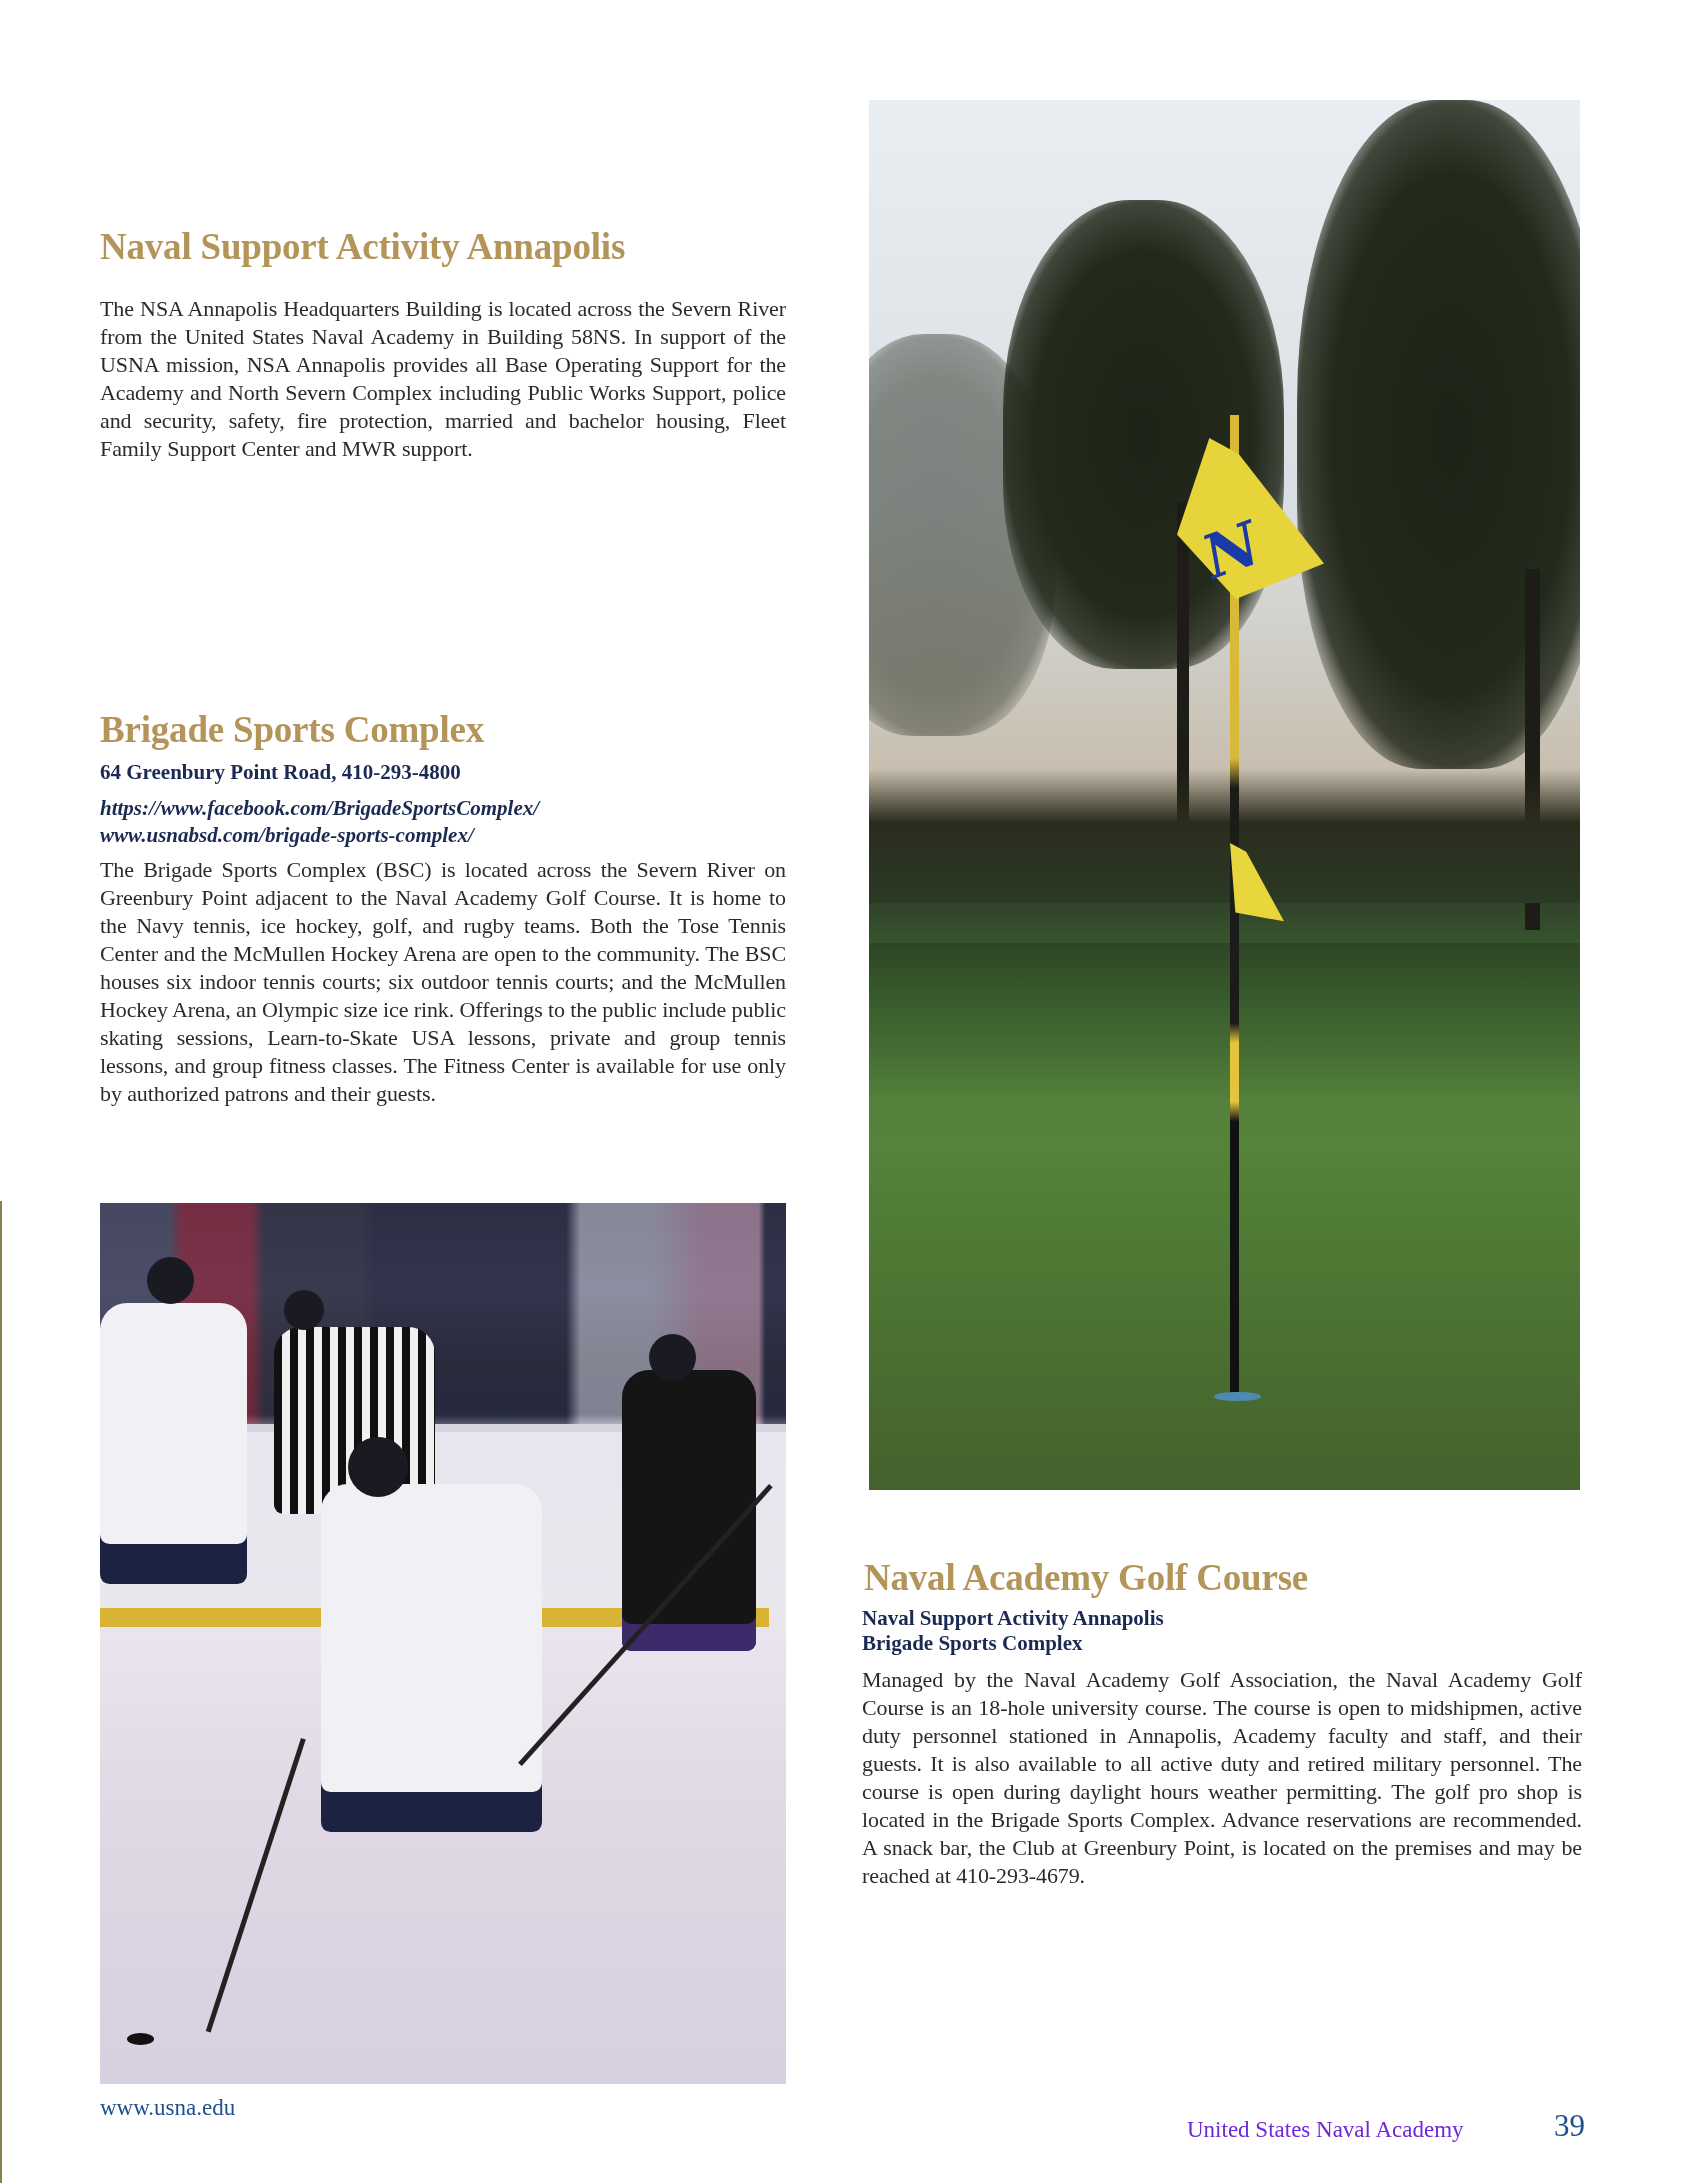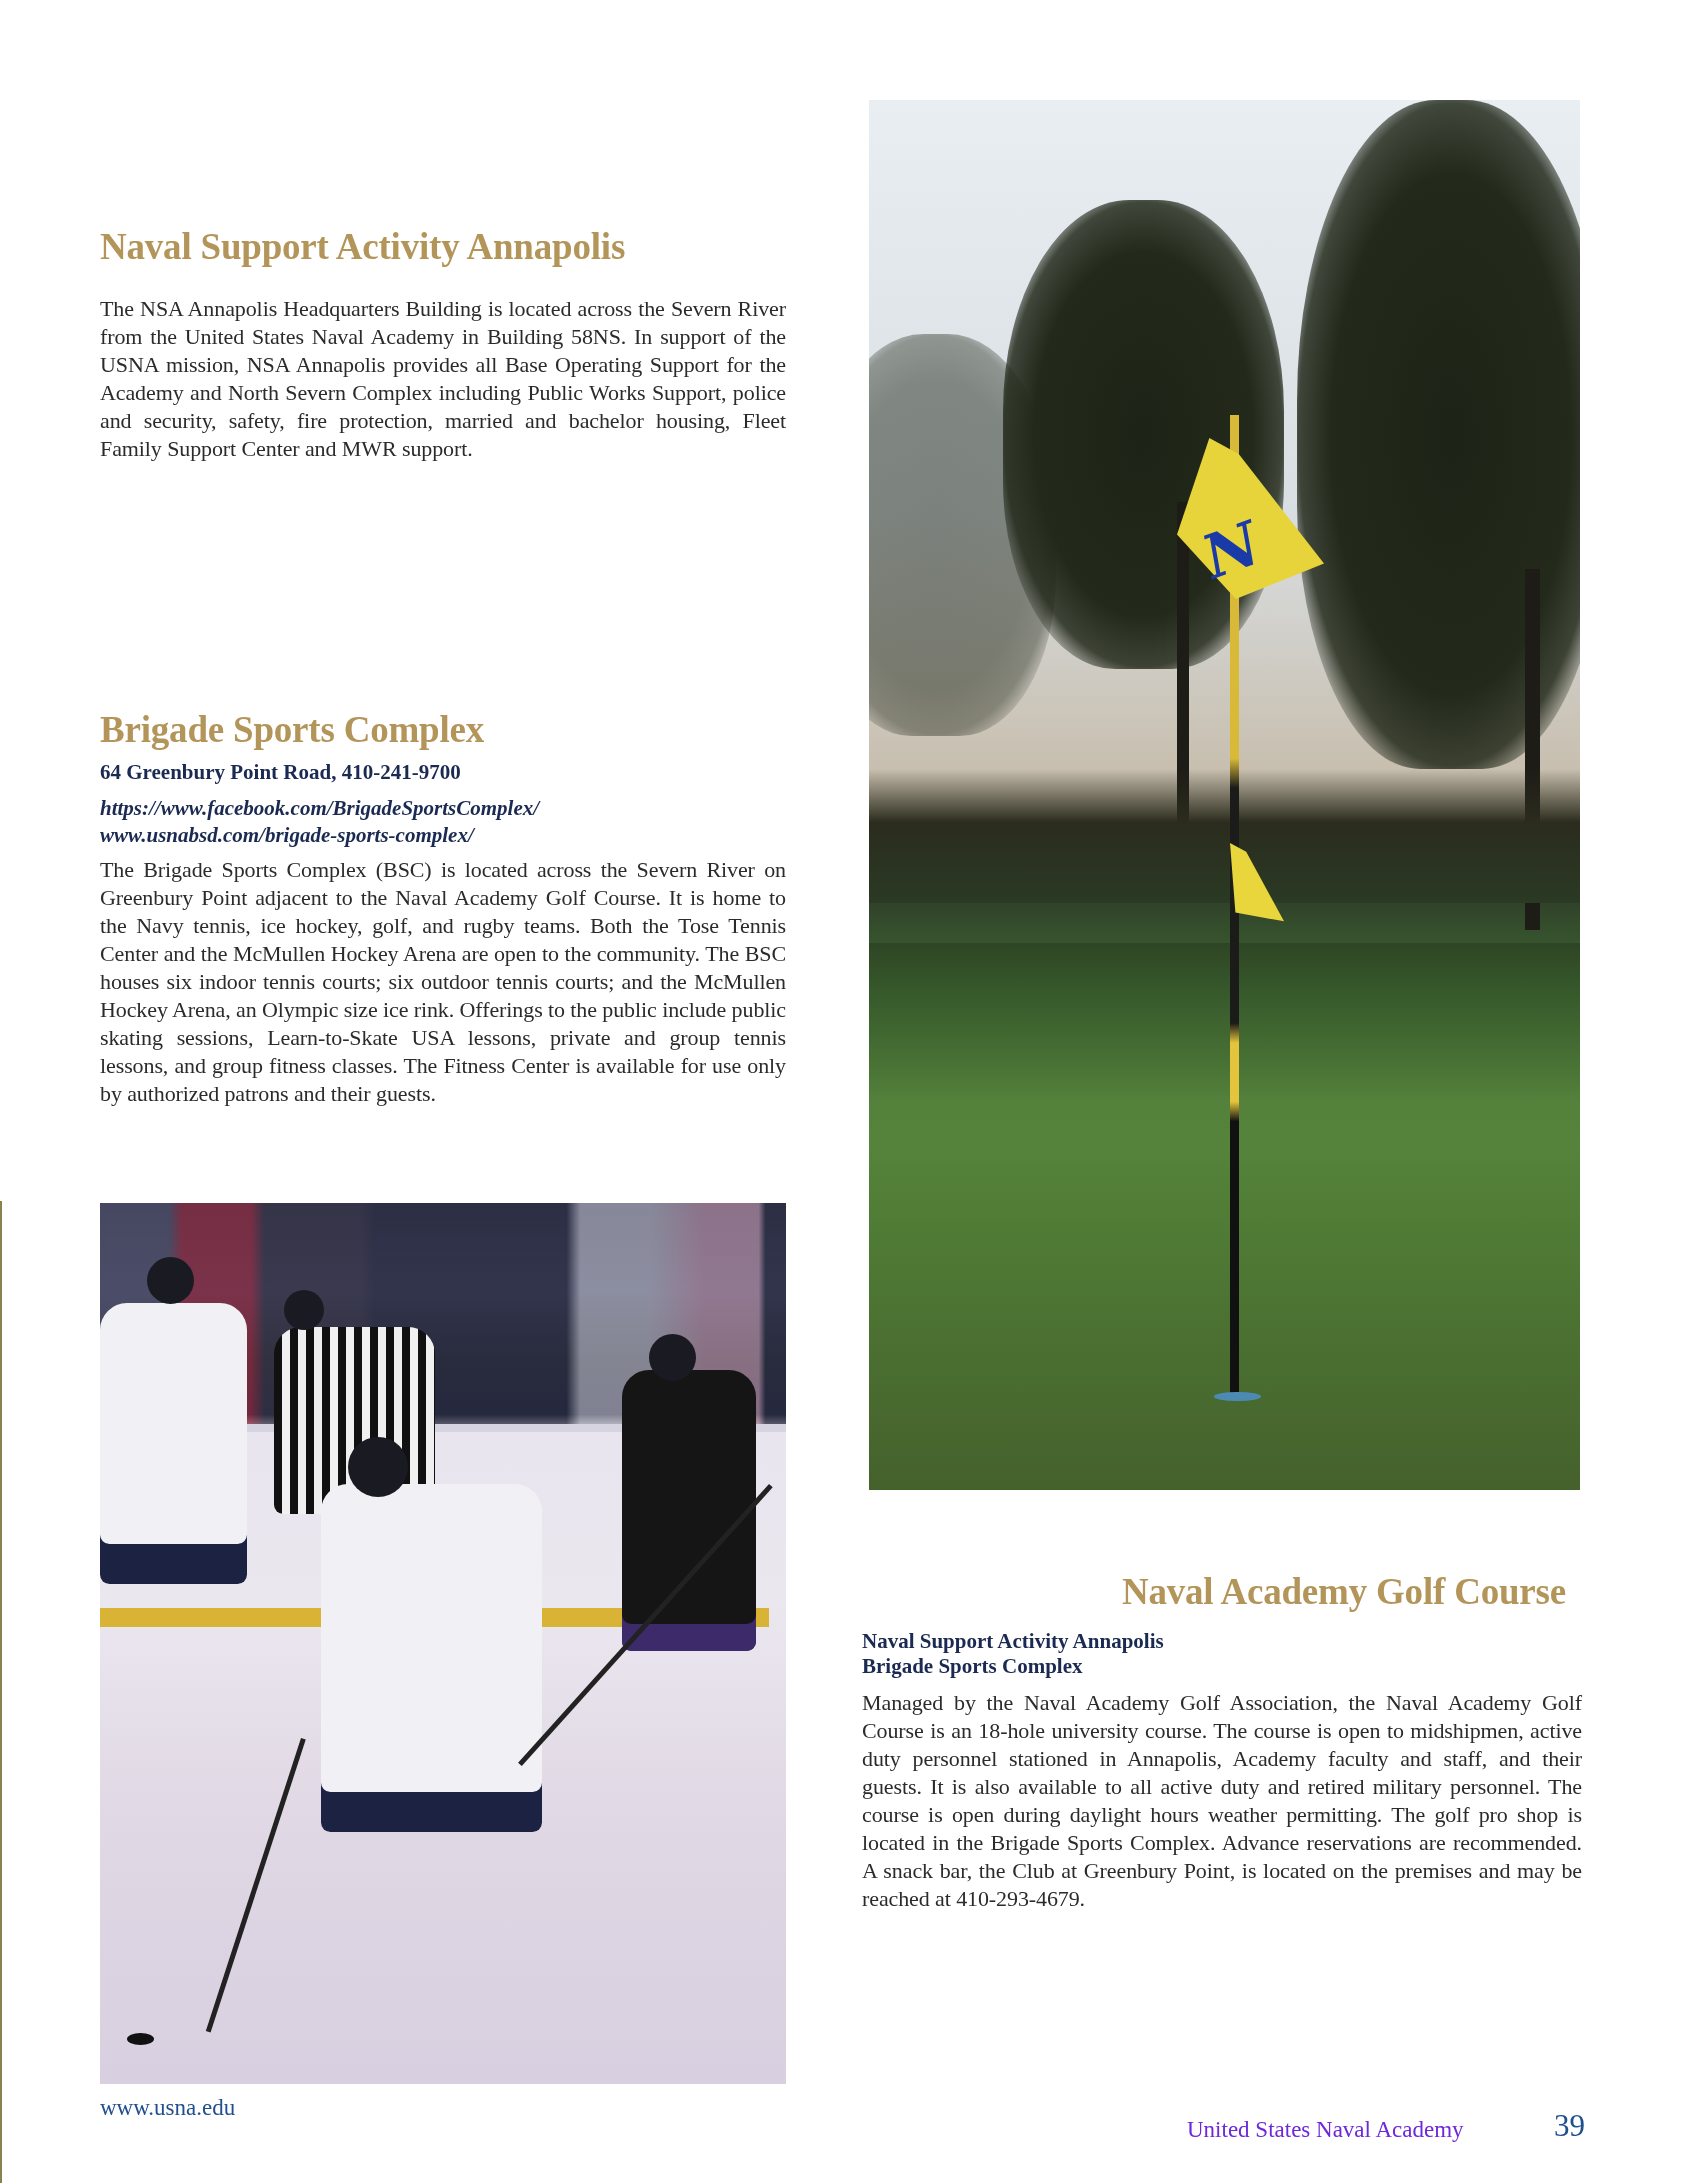--- a/index.html
+++ b/index.html
@@ -105,21 +105,21 @@
 
 <section class="abs" style="left:100px; top:225px; width:686px;">
   <h2 class="heading" style="margin:0;">Naval Support Activity Annapolis</h2>
   <div class="body-text" style="margin-top:27px;">
     <p style="margin-top:27px;">The NSA Annapolis Headquarters Building is located across the Severn River from the United States Naval Academy in Building 58NS. In support of the USNA mission, NSA Annapolis provides all Base Operating Support for the Academy and North Severn Complex including Public Works Support, police and security, safety, fire protection, married and bachelor housing, Fleet Family Support Center and MWR support.</p>
   </div>
 </section>
 
 <section class="abs" style="left:100px; top:708px; width:686px;">
   <h2 class="heading" style="margin:0;">Brigade Sports Complex</h2>
-  <div class="contact" style="margin-top:9.4px; white-space:nowrap;">64 Greenbury Point Road, 410-241-9700</div>
+  <div class="contact" style="margin-top:9.4px; white-space:nowrap;">64 Greenbury Point Road, 410-293-4800</div>
   <a class="link" style="margin-top:9.4px;">https://www.facebook.com/BrigadeSportsComplex/</a>
   <a class="link">www.usnabsd.com/brigade-sports-complex/</a>
   <div class="body-text" style="margin-top:6.7px;">
     <p>The Brigade Sports Complex (BSC) is located across the Severn River on Greenbury Point adjacent to the Naval Academy Golf Course. It is home to the Navy tennis, ice hockey, golf, and rugby teams. Both the Tose Tennis Center and the McMullen Hockey Arena are open to the community. The BSC houses six indoor tennis courts; six outdoor tennis courts; and the McMullen Hockey Arena, an Olympic size ice rink. Offerings to the public include public skating sessions, Learn-to-Skate USA lessons, private and group tennis lessons, and group fitness classes. The Fitness Center is available for use only by authorized patrons and their guests.</p>
   </div>
 </section>
 
 <div class="abs photo golf">
   <div class="tree" style="left:134px; top:100px; width:281px; height:469px;"></div>
   <div class="tree" style="left:428px; top:0px; width:308px; height:669px;"></div>
@@ -129,21 +129,21 @@
   <div class="treeline"></div>
   <div class="shadow"></div>
   <div class="pole"></div>
   <div class="flag"></div>
   <div class="flag-n">N</div>
   <div class="pennant"></div>
   <div class="cup"></div>
 </div>
 
 <section class="abs" style="left:862px; top:1554px; width:720px;">
-  <h2 class="heading" style="margin:16px;text-align:right;">Naval Academy Golf Course</h2>
+  <h2 class="heading" style="margin:2px;">Naval Academy Golf Course</h2>
   <div class="contact" style="margin-top:6.7px;">
     <div>Naval Support Activity Annapolis</div>
     <div>Brigade Sports Complex</div>
   </div>
   <div class="body-text" style="margin-top:9.4px;">
     <p>Managed by the Naval Academy Golf Association, the Naval Academy Golf Course is an 18-hole university course. The course is open to midshipmen, active duty personnel stationed in Annapolis, Academy faculty and staff, and their guests. It is also available to all active duty and retired military personnel. The course is open during daylight hours weather permitting. The golf pro shop is located in the Brigade Sports Complex. Advance reservations are recommended. A snack bar, the Club at Greenbury Point, is located on the premises and may be reached at 410-293-4679.</p>
   </div>
 </section>
 
 <div class="abs photo hockey">

